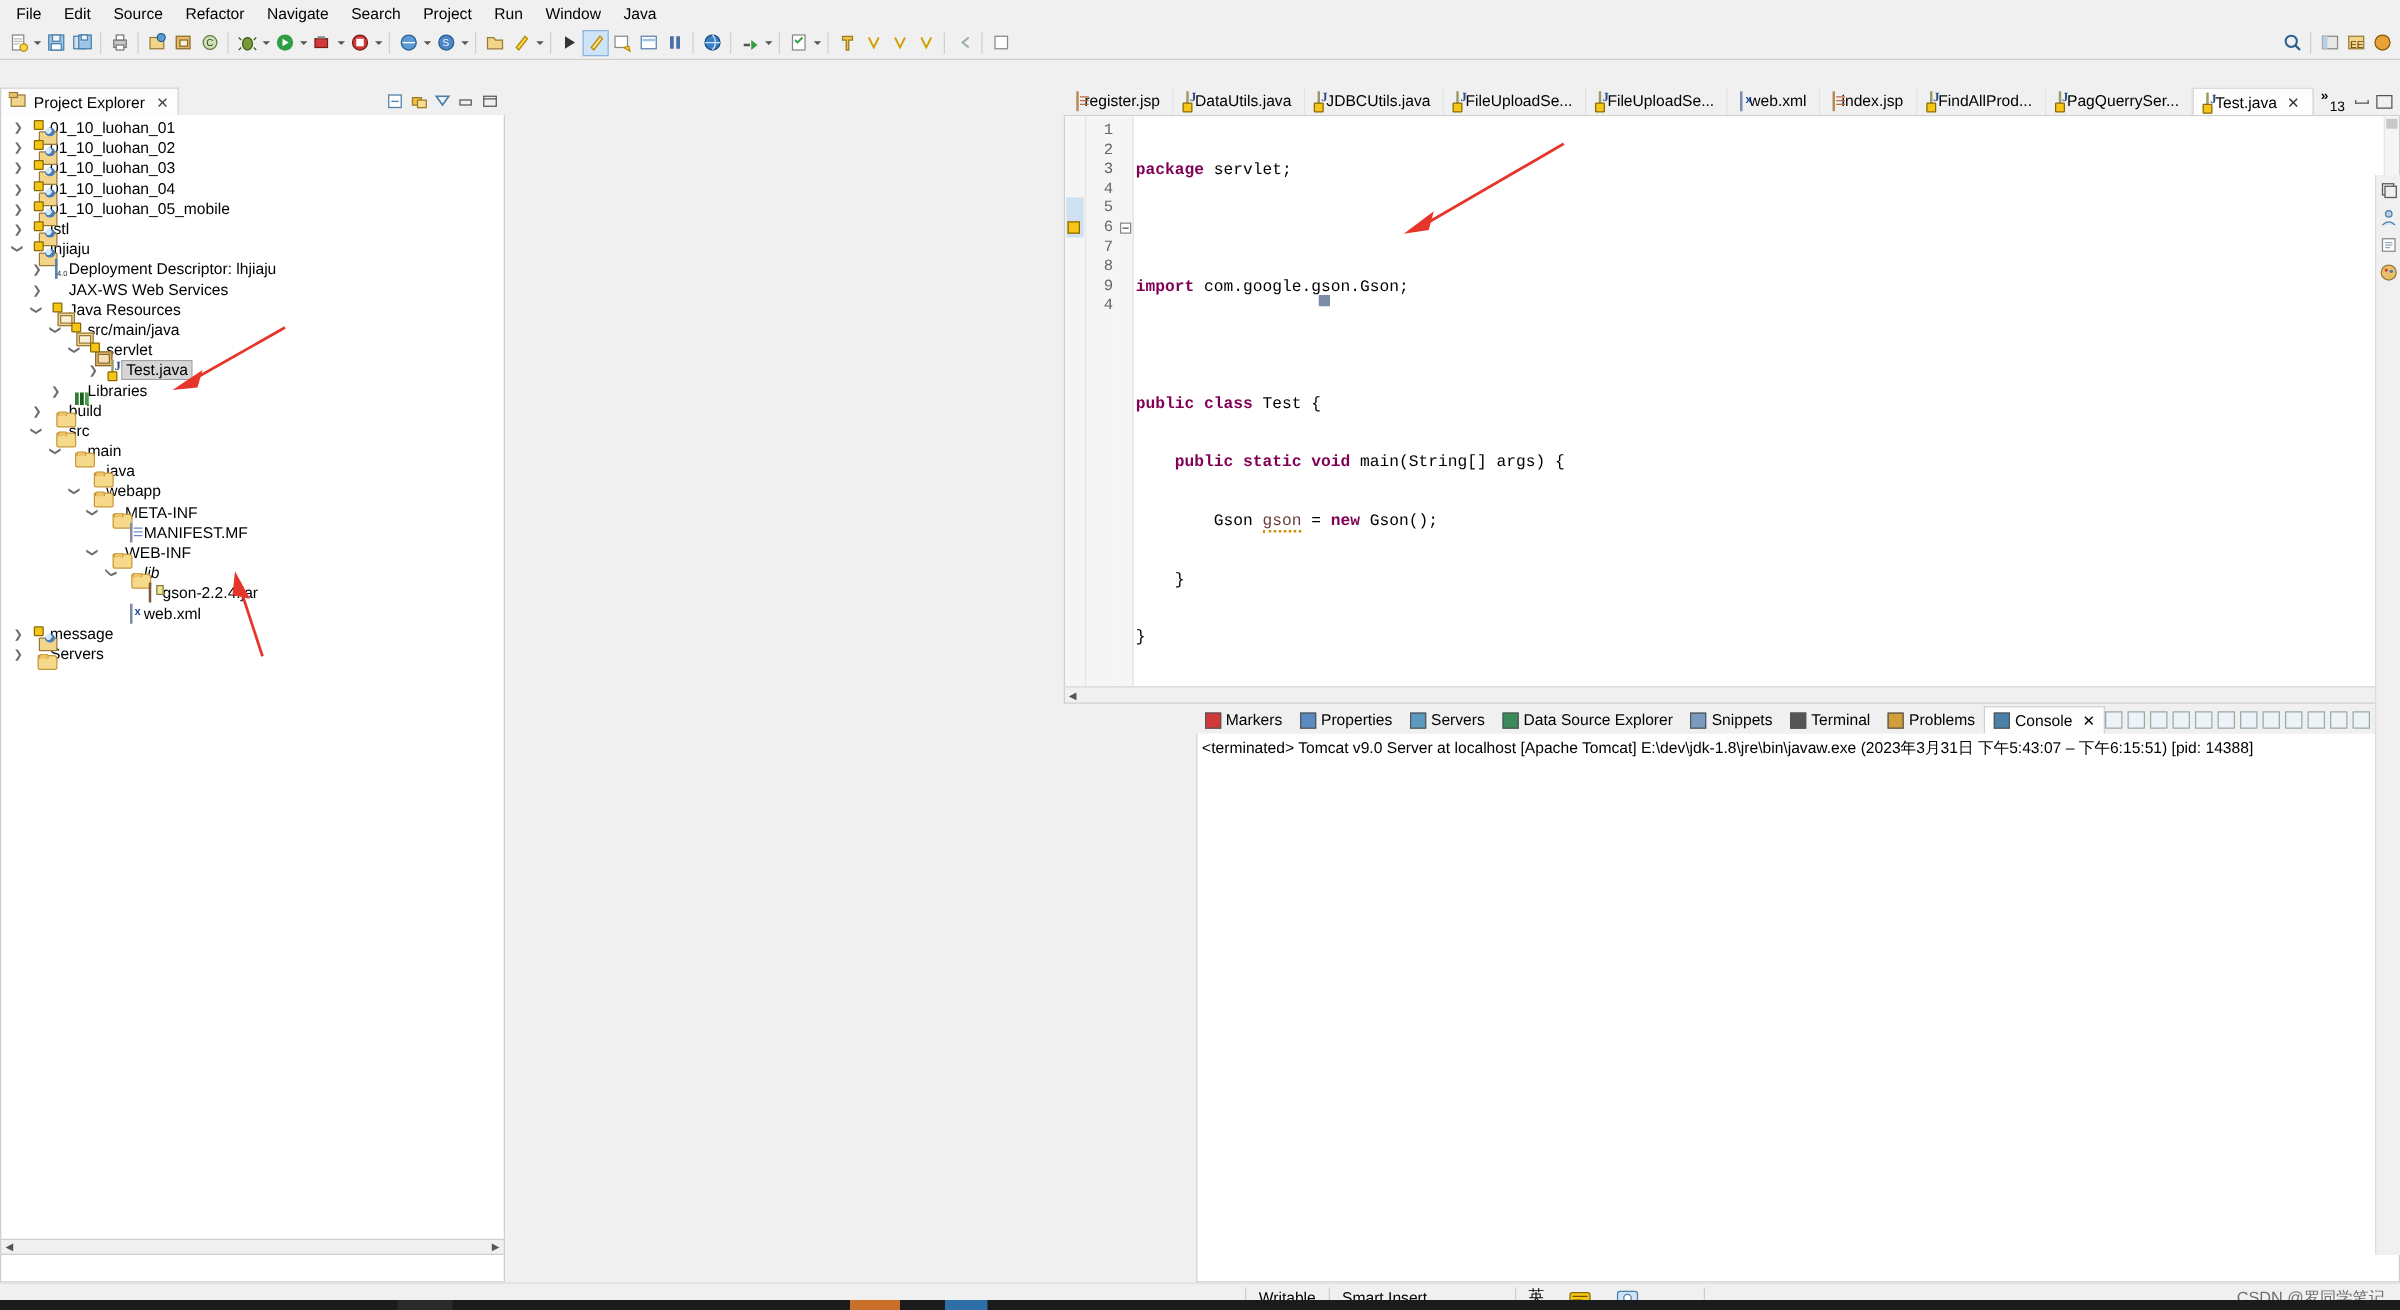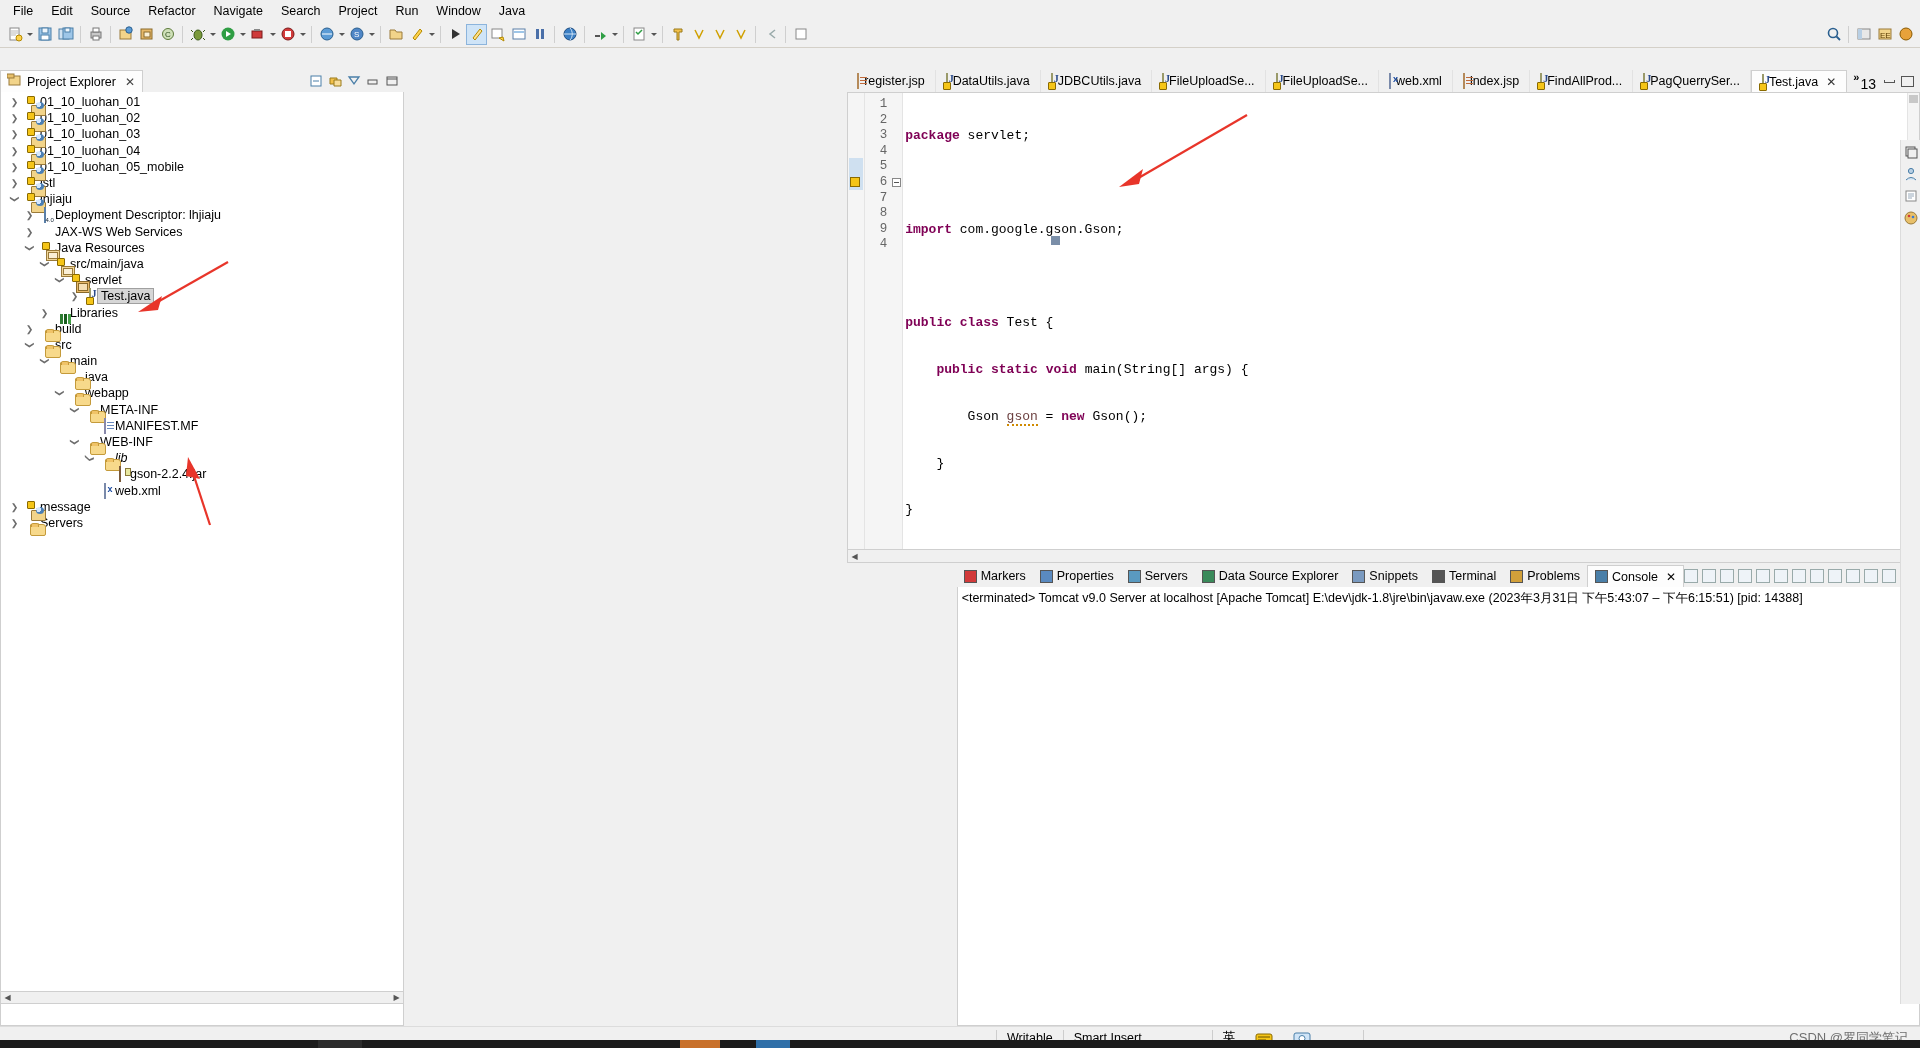--- a/index.html
+++ b/index.html
@@ -171,21 +171,21 @@
     border-bottom: 1px solid #cfcfcf; overflow: hidden;
   }
   .etab {
     display: flex; align-items: center; gap: 5px; padding: 0 10px;
     font-size: 12.5px; border-right: 1px solid #e2e2e2; white-space: nowrap; color: #000;
   }
   .etab.active { background: #fdfdfd; border-top: 1px solid #cfcfcf; border-left: 1px solid #cfcfcf; border-right: 1px solid #cfcfcf; }
   .etab .close-x { font-size: 12px; color: #333; margin-left: 3px; }
   .tab-overflow { display: flex; align-items: flex-start; padding: 1px 8px 0 6px; font-size: 11px; gap: 1px; }
   .tab-overflow .chev { font-weight: bold; font-size: 11px; }
-  .tab-overflow .cnt { font-size: 14px; align-self: flex-end; }
+  .tab-overflow .cnt { font-size: 11px; align-self: flex-end; }
   .tabrow-right { margin-left: auto; display: flex; align-items: center; gap: 6px; padding-right: 6px; }
   .minmax { width: 13px; height: 11px; border: 1px solid #555; position: relative; }
   .minbox { width: 11px; height: 3px; border: 1px solid #555; border-top: none; }
 
   .code-wrap { flex: 1; display: flex; background: #fff; border: 1px solid #cfcfcf; border-top: none; position: relative; overflow: hidden; }
   .marker-col { width: 17px; background: #f5f5f5; border-right: 1px solid #e4e4e4; position: relative; flex: none; }
   .gutter { width: 26px; background: #f5f5f5; text-align: right; padding-right: 4px; color: #666;
     font-family: "Liberation Mono", monospace; font-size: 12.5px; line-height: 15.6px; padding-top: 4px; flex: none; }
   .fold-col { width: 12px; background: #f5f5f5; border-right: 1px solid #e4e4e4; padding-top: 4px; flex: none; }
   .fold-mark { height: 15.6px; display: flex; align-items: center; justify-content: center; }

